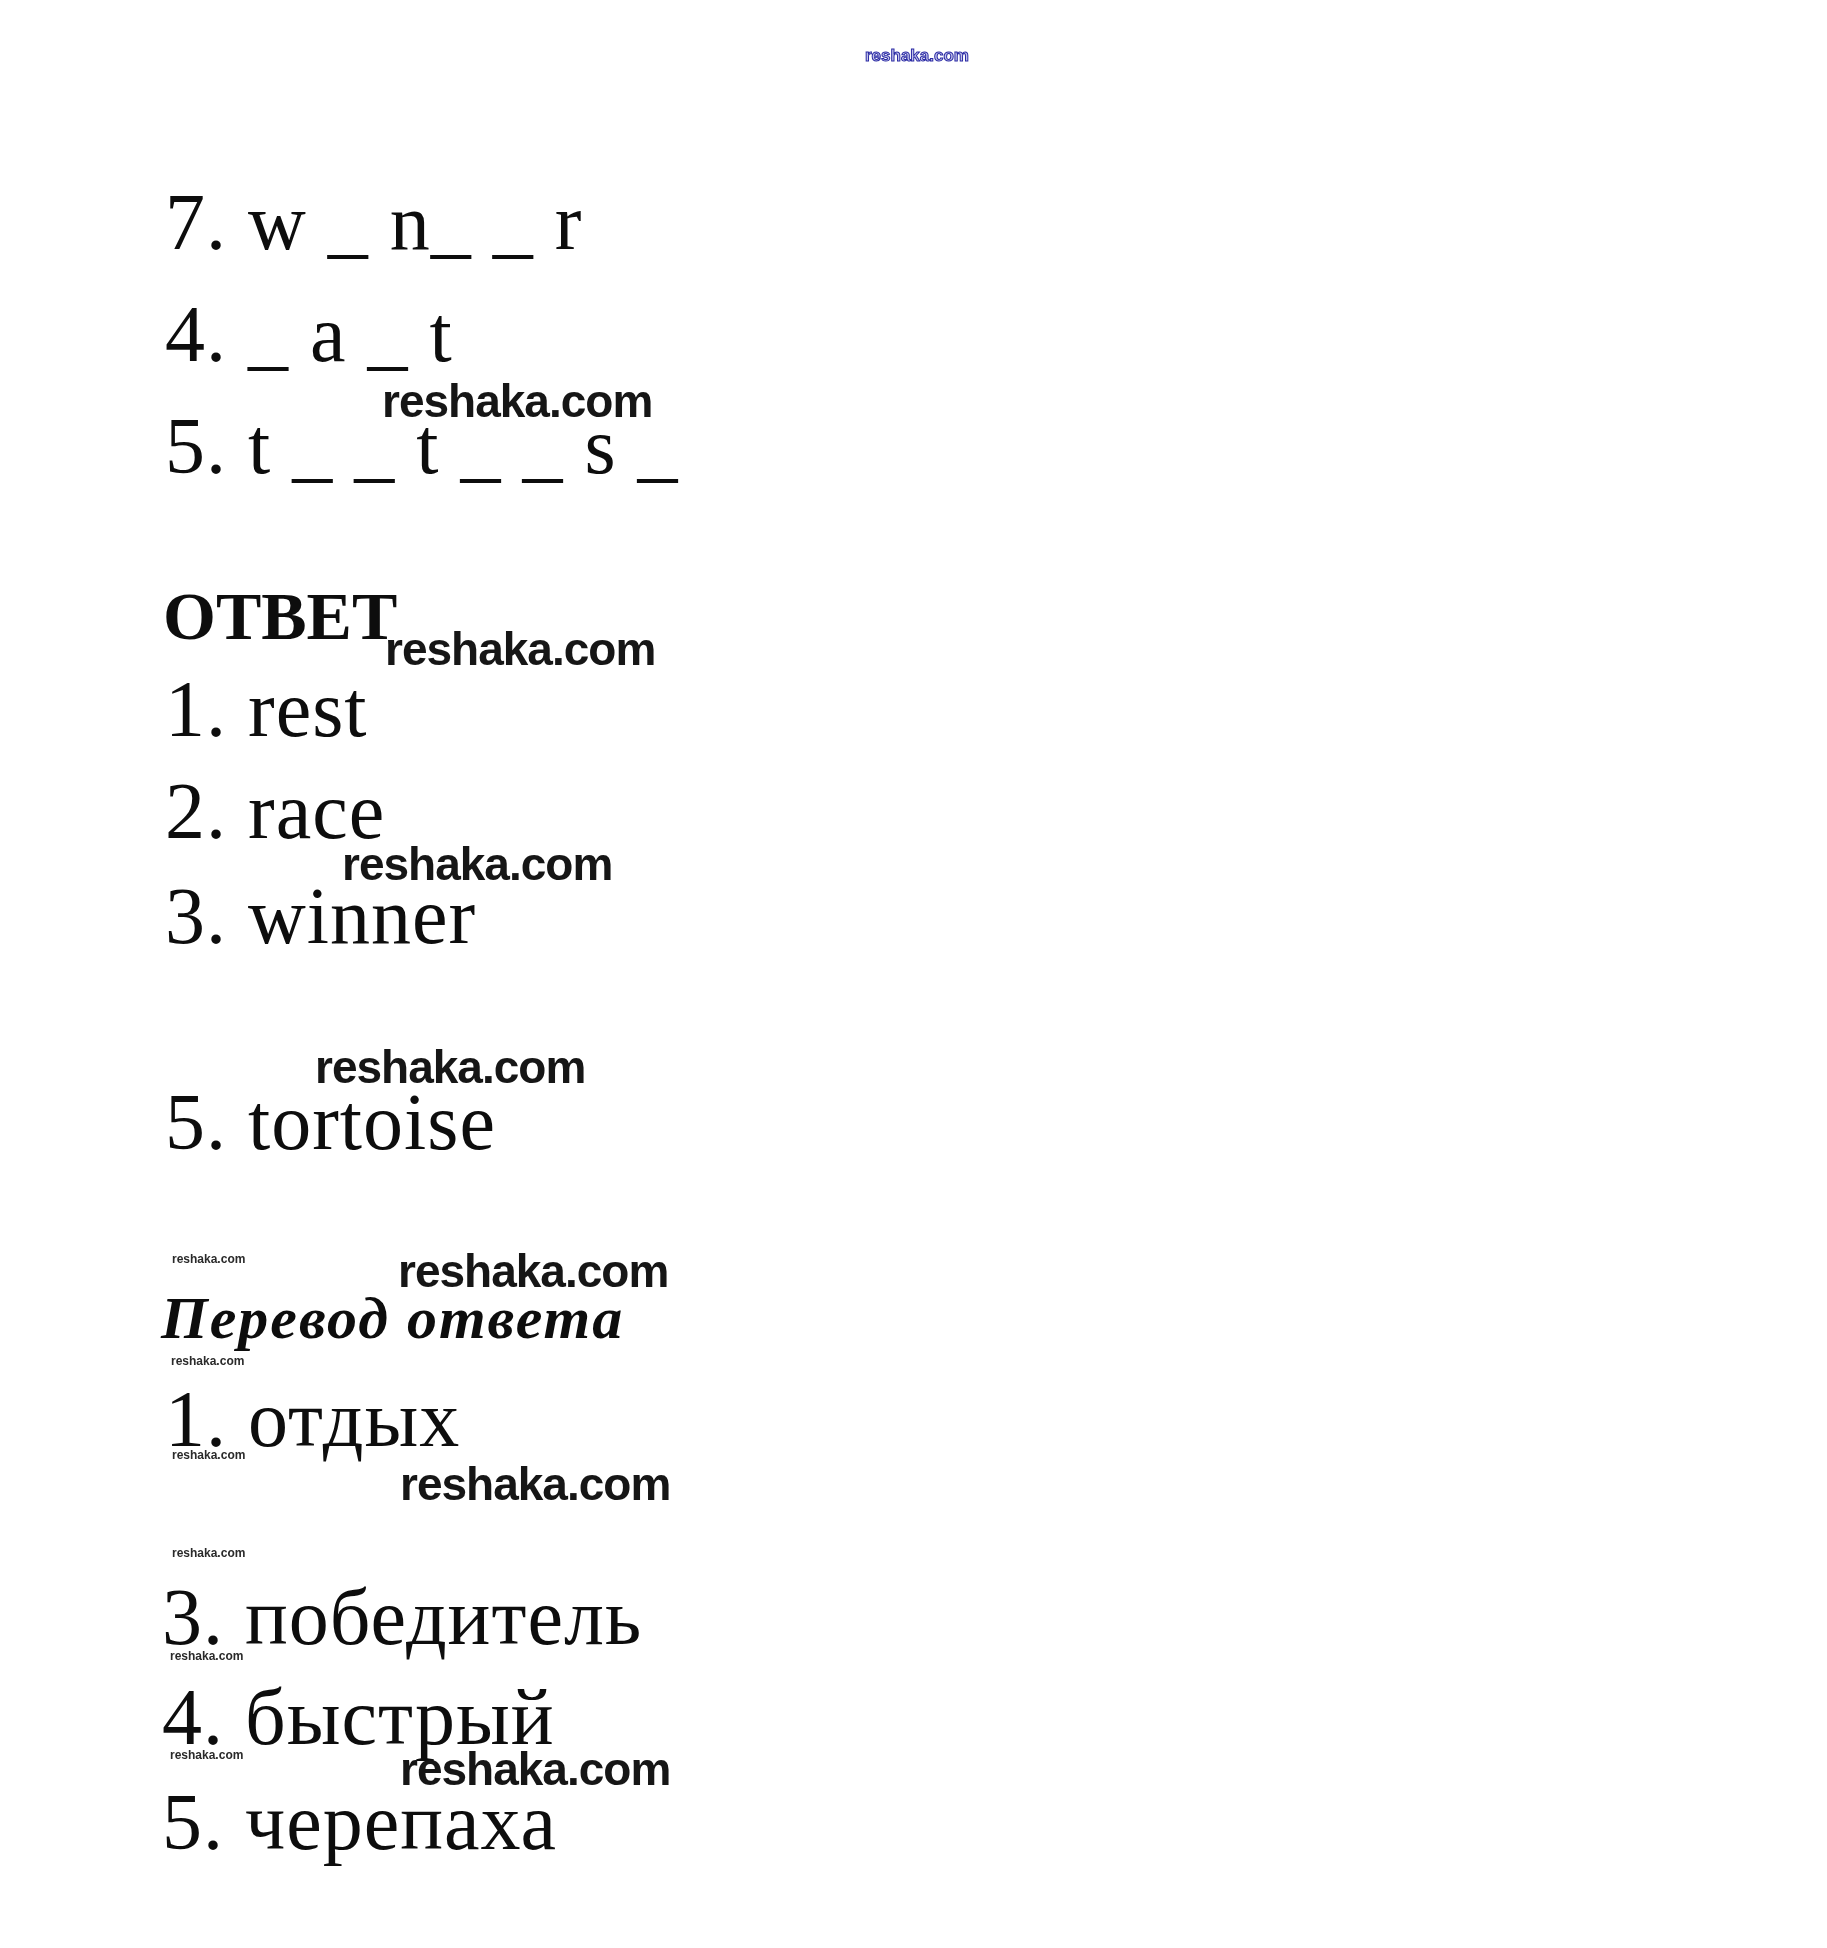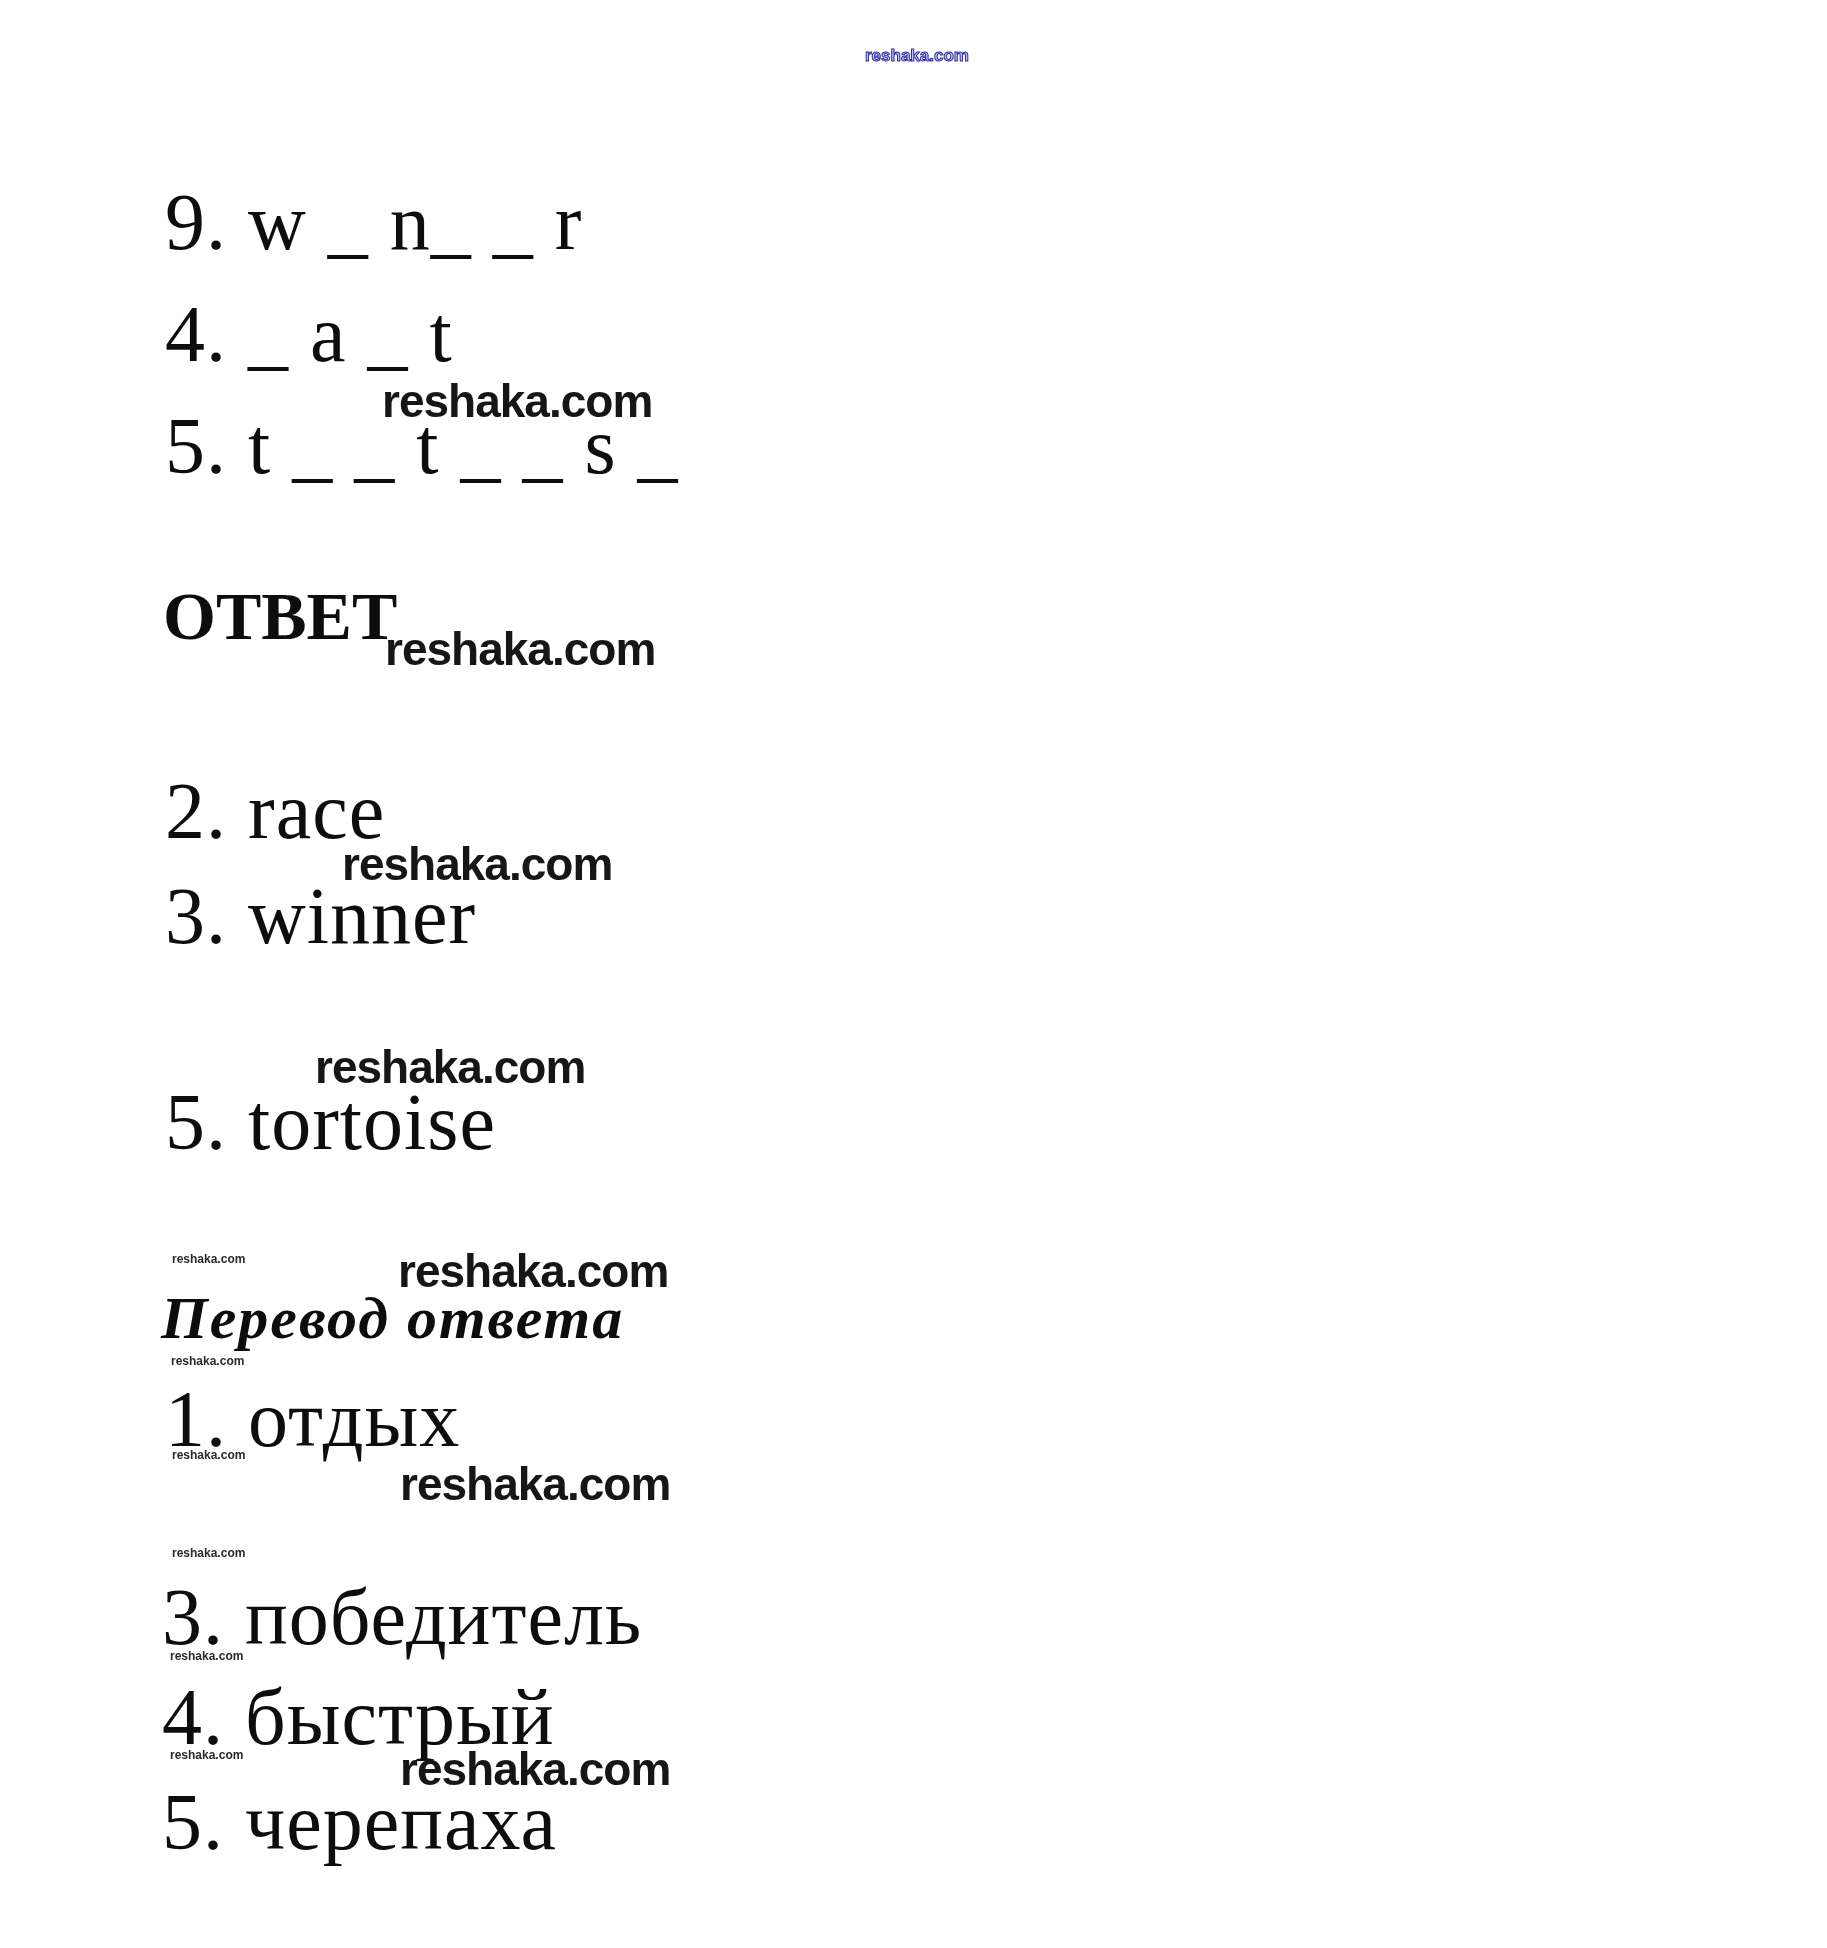--- a/index.html
+++ b/index.html
@@ -76,29 +76,30 @@
     white-space: pre;
   }
 </style>
 </head>
 <body>
 
 <div class="canvas">
 
   <div class="wm-blue">reshaka.com</div>
 
-  <div class="line" style="left:165px; top:138px;">9. w _ n_ _ r</div>
+  <div class="line" style="left:165px; top:138px;">7. w _ n_ _ r</div>
   <div class="line" style="left:165px; top:250px;">4. _ a _ t</div>
   <div class="line" style="left:165px; top:362px;text-align:center;">5. t _ _ t _ _ s _</div>
 
   <div class="wm-big" style="left:382px; top:334px;">reshaka.com</div>
 
   <div class="h-otvet" style="left:163px; top:538px;">ОТВЕТ</div>
   <div class="wm-big" style="left:385px; top:582px;">reshaka.com</div>
 
+  <div class="line" style="left:165px; top:625px;">1. rest</div>
   <div class="line" style="left:165px; top:727px;">2. race</div>
   <div class="wm-big" style="left:342px; top:797px;">reshaka.com</div>
   <div class="line" style="left:165px; top:832px;">3. winner</div>
   <div class="wm-big" style="left:315px; top:1000px;">reshaka.com</div>
   <div class="line" style="left:165px; top:1038px;">5. tortoise</div>
 
   <div class="wm-small" style="left:172px; top:1209px;">reshaka.com</div>
   <div class="wm-big" style="left:398px; top:1204px;">reshaka.com</div>
   <div class="h-perevod" style="left:161px; top:1244px;">Перевод ответа</div>
   <div class="wm-small" style="left:171px; top:1311px;">reshaka.com</div>

